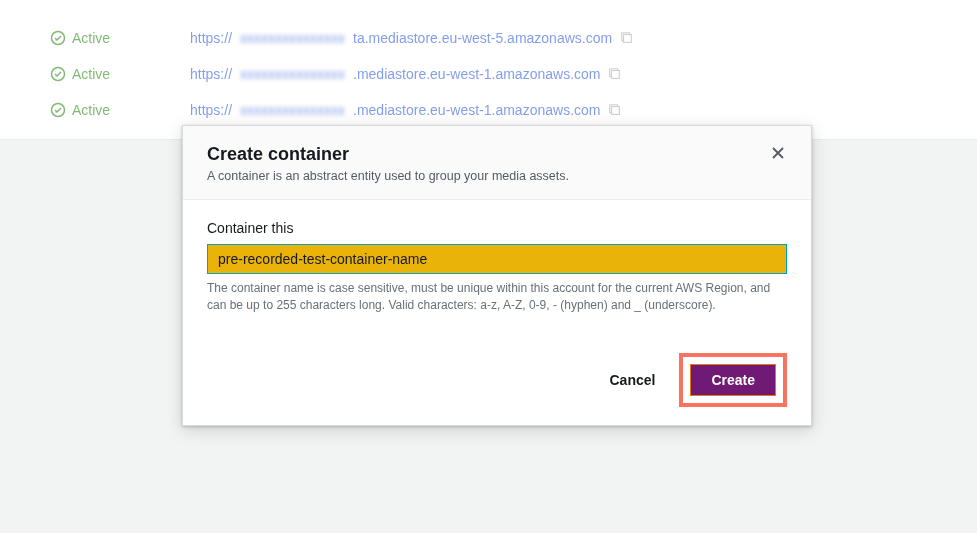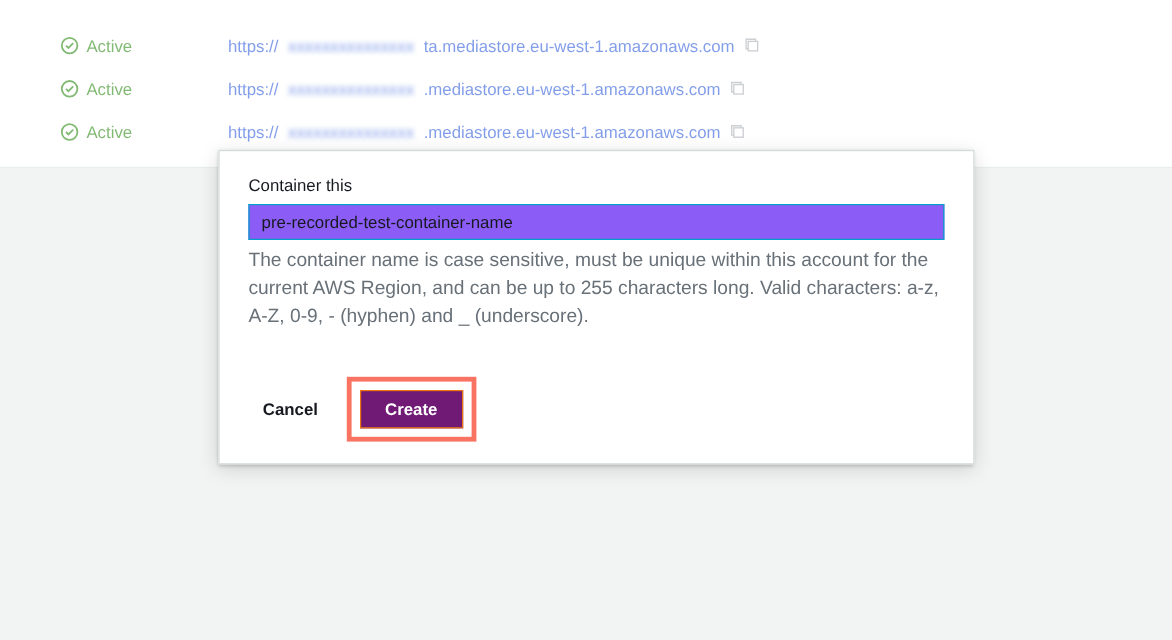--- a/index.html
+++ b/index.html
@@ -88,32 +88,32 @@
       margin-bottom: 8px;
     }
     .text-input {
       width: 100%;
       padding: 6px 10px;
       font-size: 14px;
       border: 1px solid #00a1c9;
       color: #16191f;
       outline: none;
       font-family: inherit;
-      background: #8b5cf6;
+      background: #eab308;
     }
     .helper {
-      font-size: 16px;
+      font-size: 12px;
       color: #687078;
       margin-top: 6px;
       line-height: 1.45;
     }
 
     .modal-footer {
       display: flex;
-      justify-content: flex-start;
+      justify-content: flex-end;
       align-items: center;
       gap: 12px;
       padding: 14px 24px 18px 24px;
     }
     .btn-cancel {
       background: none;
       border: none;
       font-size: 14px;
       font-weight: 700;
       color: #16191f;
@@ -143,21 +143,21 @@
     <div class="status">
       <svg viewBox="0 0 16 16" fill="none" stroke="#1d8102" stroke-width="1.5">
           <circle cx="8" cy="8" r="6.5"></circle>
           <path d="M5 8l2 2 4-4"></path>
         </svg>
       <span>Active</span>
     </div>
     <div class="url">
       <span>https://</span>
       <span class="blur">xxxxxxxxxxxxxxx</span>
-      <span>ta.mediastore.eu-west-1.amazonaws.com</span>
+      <span>ta.mediastore.eu-west-5.amazonaws.com</span>
       <svg class="copy-icon" viewBox="0 0 16 16" fill="none" stroke="#687078" stroke-width="1.3">
           <rect x="4" y="4" width="9" height="9"></rect>
           <path d="M4 11H2V2h9v2"></path>
         </svg>
     </div>
   </div>
   <div class="bg-row">
     <div class="status">
       <svg viewBox="0 0 16 16" fill="none" stroke="#1d8102" stroke-width="1.5">
           <circle cx="8" cy="8" r="6.5"></circle>
@@ -189,20 +189,31 @@
       <span>.mediastore.eu-west-1.amazonaws.com</span>
       <svg class="copy-icon" viewBox="0 0 16 16" fill="none" stroke="#687078" stroke-width="1.3">
           <rect x="4" y="4" width="9" height="9"></rect>
           <path d="M4 11H2V2h9v2"></path>
         </svg>
     </div>
   </div>
 </div>
 
 <div class="modal">
+  <div class="modal-header">
+    <div>
+      <div class="modal-title">Create container</div>
+      <div class="modal-subtitle">A container is an abstract entity used to group your media assets.</div>
+    </div>
+    <button class="close-btn">
+      <svg viewBox="0 0 14 14" stroke="#545b64" stroke-width="1.8">
+          <path d="M2 2l10 10M12 2L2 12"></path>
+        </svg>
+    </button>
+  </div>
   <div class="modal-body">
     <div class="field-label">Container this</div>
     <input type="text" class="text-input" value="pre-recorded-test-container-name" style="">
     <div class="helper">The container name is case sensitive, must be unique within this account for the current AWS Region, and can be up to 255 characters long. Valid characters: a-z, A-Z, 0-9, - (hyphen) and _ (underscore).</div>
   </div>
   <div class="modal-footer">
     <button class="btn-cancel">Cancel</button>
     <div class="create-wrap">
       <button class="btn-create">Create</button>
     </div>

